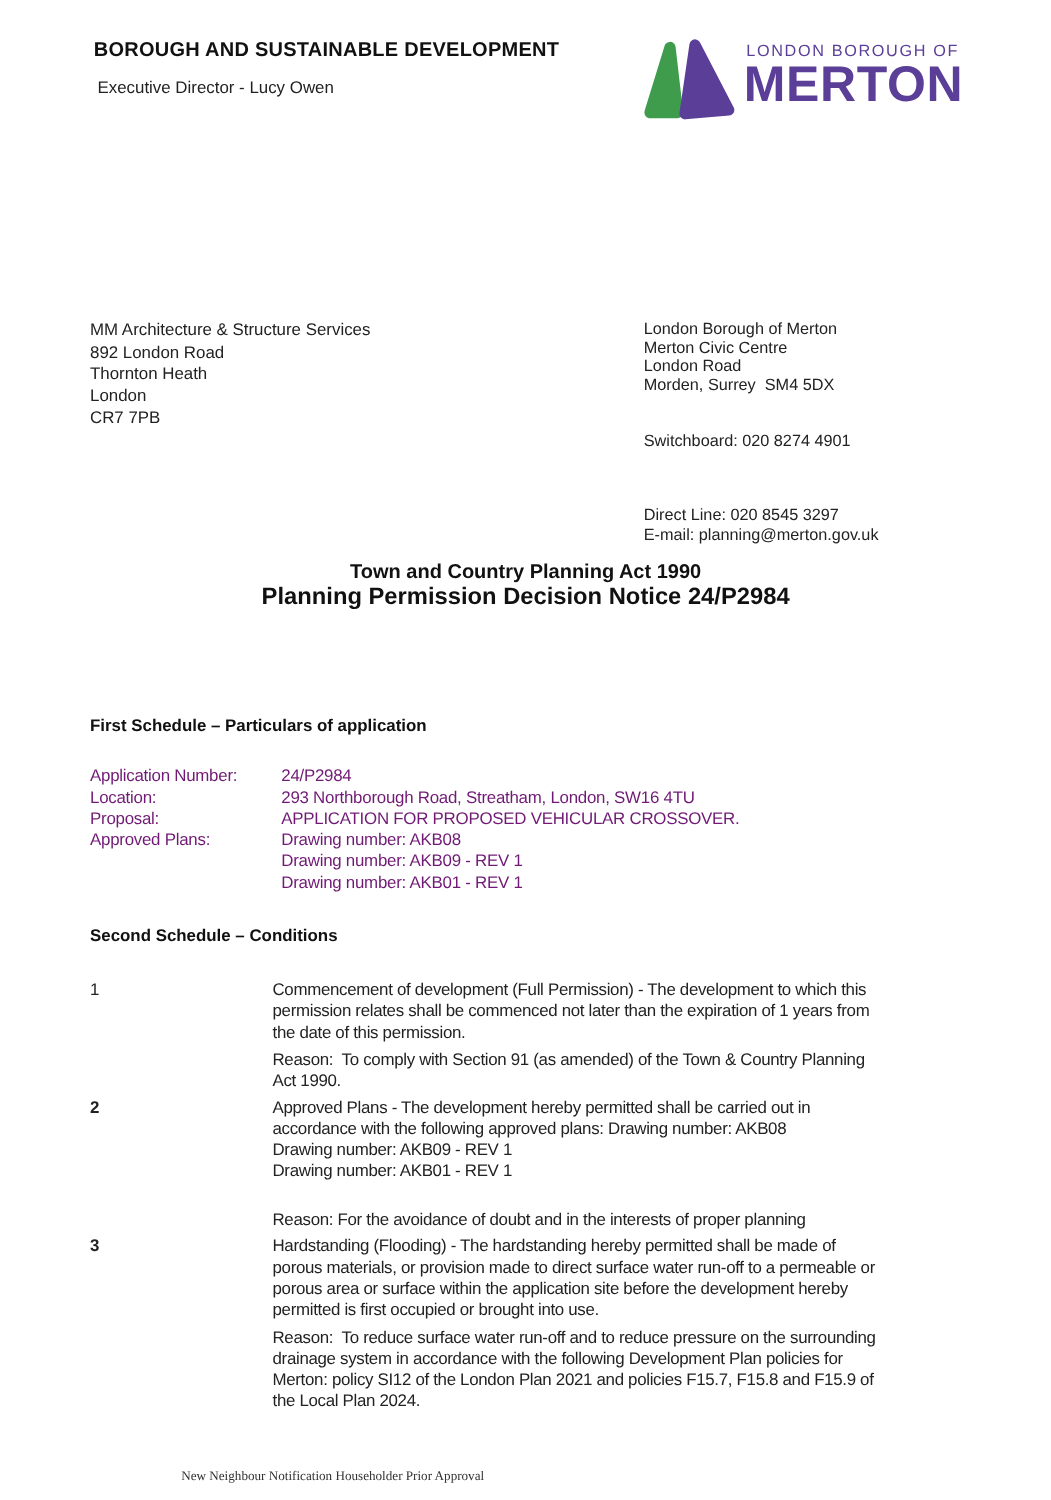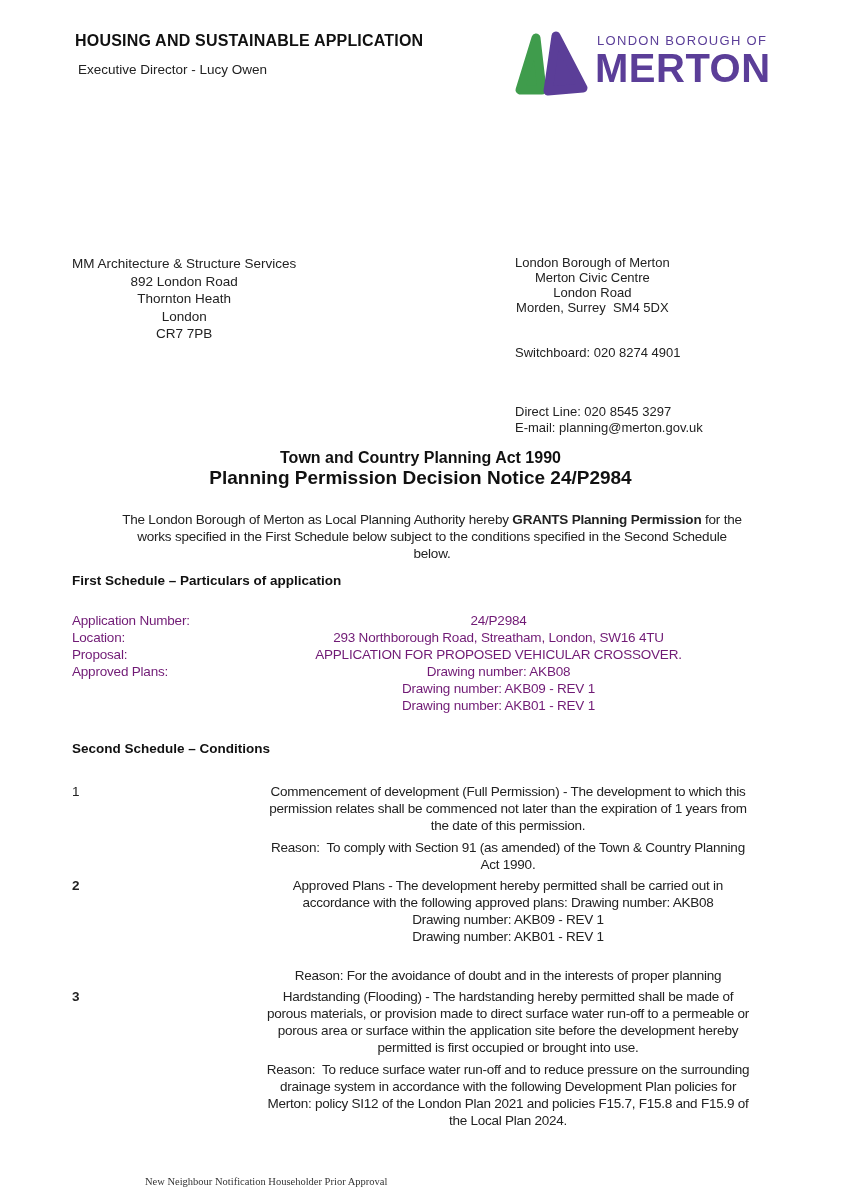--- a/index.html
+++ b/index.html
@@ -6,21 +6,21 @@
   .page{
     position:relative;
     width:841px;height:1200px;
     background:#ffffff;
     font-family:"Liberation Sans", sans-serif;
     color:#1f1f1f;
     overflow:hidden;
     margin:0 auto;
   }
   .abs{position:absolute;}
-  .pre{white-space:pre-wrap;text-align:center;}
+  .pre{white-space:pre-wrap;}
 
   
   .dept{left:75px;top:32px;font-size:16px;font-weight:700;letter-spacing:.2px;color:#111;}
   .exec{left:78px;top:62px;font-size:13.5px;color:#222;}
 
   
   .logo{left:513px;top:24px;width:268px;height:74px;}
   .logo-mark{position:absolute;left:0;top:2px;width:87px;height:71px;}
   .logo-top{position:absolute;left:84px;top:9px;font-size:13px;font-weight:500;letter-spacing:1.3px;color:#5b3e98;}
   .logo-merton{position:absolute;left:82px;top:22px;font-size:40px;font-weight:700;letter-spacing:.5px;color:#5b3e98;}
@@ -53,21 +53,21 @@
   .cond-reason{max-width:585px;margin-top:5px;}
   .cond-reason.gap-lg{margin-top:22px;}
 
   .footer{left:145px;top:1137px;font-family:"Liberation Serif", serif;font-size:10.5px;color:#333;margin-top:39px;}
 </style>
 </head>
 <body>
 
 <div class="page">
 
-  <div class="abs dept">HOUSING AND SUSTAINABLE APPLICATION</div>
+  <div class="abs dept">BOROUGH AND SUSTAINABLE DEVELOPMENT</div>
   <div class="abs exec">Executive Director - Lucy Owen</div>
 
   <div class="abs logo">
     <svg class="logo-mark" viewBox="0 0 87 71">
       <polygon points="23,12 7,64 29,64" stroke-width="9" stroke-linejoin="round" stroke="#3f9c4c" fill="#3f9c4c"></polygon>
       <polygon points="43,10 35,65 70,62" stroke-width="9" stroke-linejoin="round" stroke="#5b3e98" fill="#5b3e98"></polygon>
     </svg>
     <div class="logo-top">LONDON BOROUGH OF</div>
     <div class="logo-merton">MERTON</div>
   </div>
@@ -84,23 +84,20 @@
 Morden, Surrey  SM4 5DX</div>
   <div class="abs switchboard">Switchboard: 020 8274 4901</div>
   <div class="abs contact">
     <div>Direct Line: 020 8545 3297</div>
     <div>E-mail: planning@merton.gov.uk</div>
   </div>
 
   <div class="abs act">Town and Country Planning Act 1990</div>
   <div class="abs notice">Planning Permission Decision Notice 24/P2984</div>
 
-  <div class="abs intro pre"><span>The London Borough of Merton as Local Planning Authority hereby </span><b>GRANTS Planning Permission</b><span> for the
-works specified in the First Schedule below subject to the conditions specified in the Second Schedule
-below.</span></div>
 
   <div class="abs fs-heading">First Schedule – Particulars of application</div>
   <div class="abs particulars">
     <div>Application Number:</div>
     <div class="pre">24/P2984</div>
     <div>Location:</div>
     <div class="pre">293 Northborough Road, Streatham, London, SW16 4TU</div>
     <div>Proposal:</div>
     <div class="pre">APPLICATION FOR PROPOSED VEHICULAR CROSSOVER.</div>
     <div>Approved Plans:</div>

